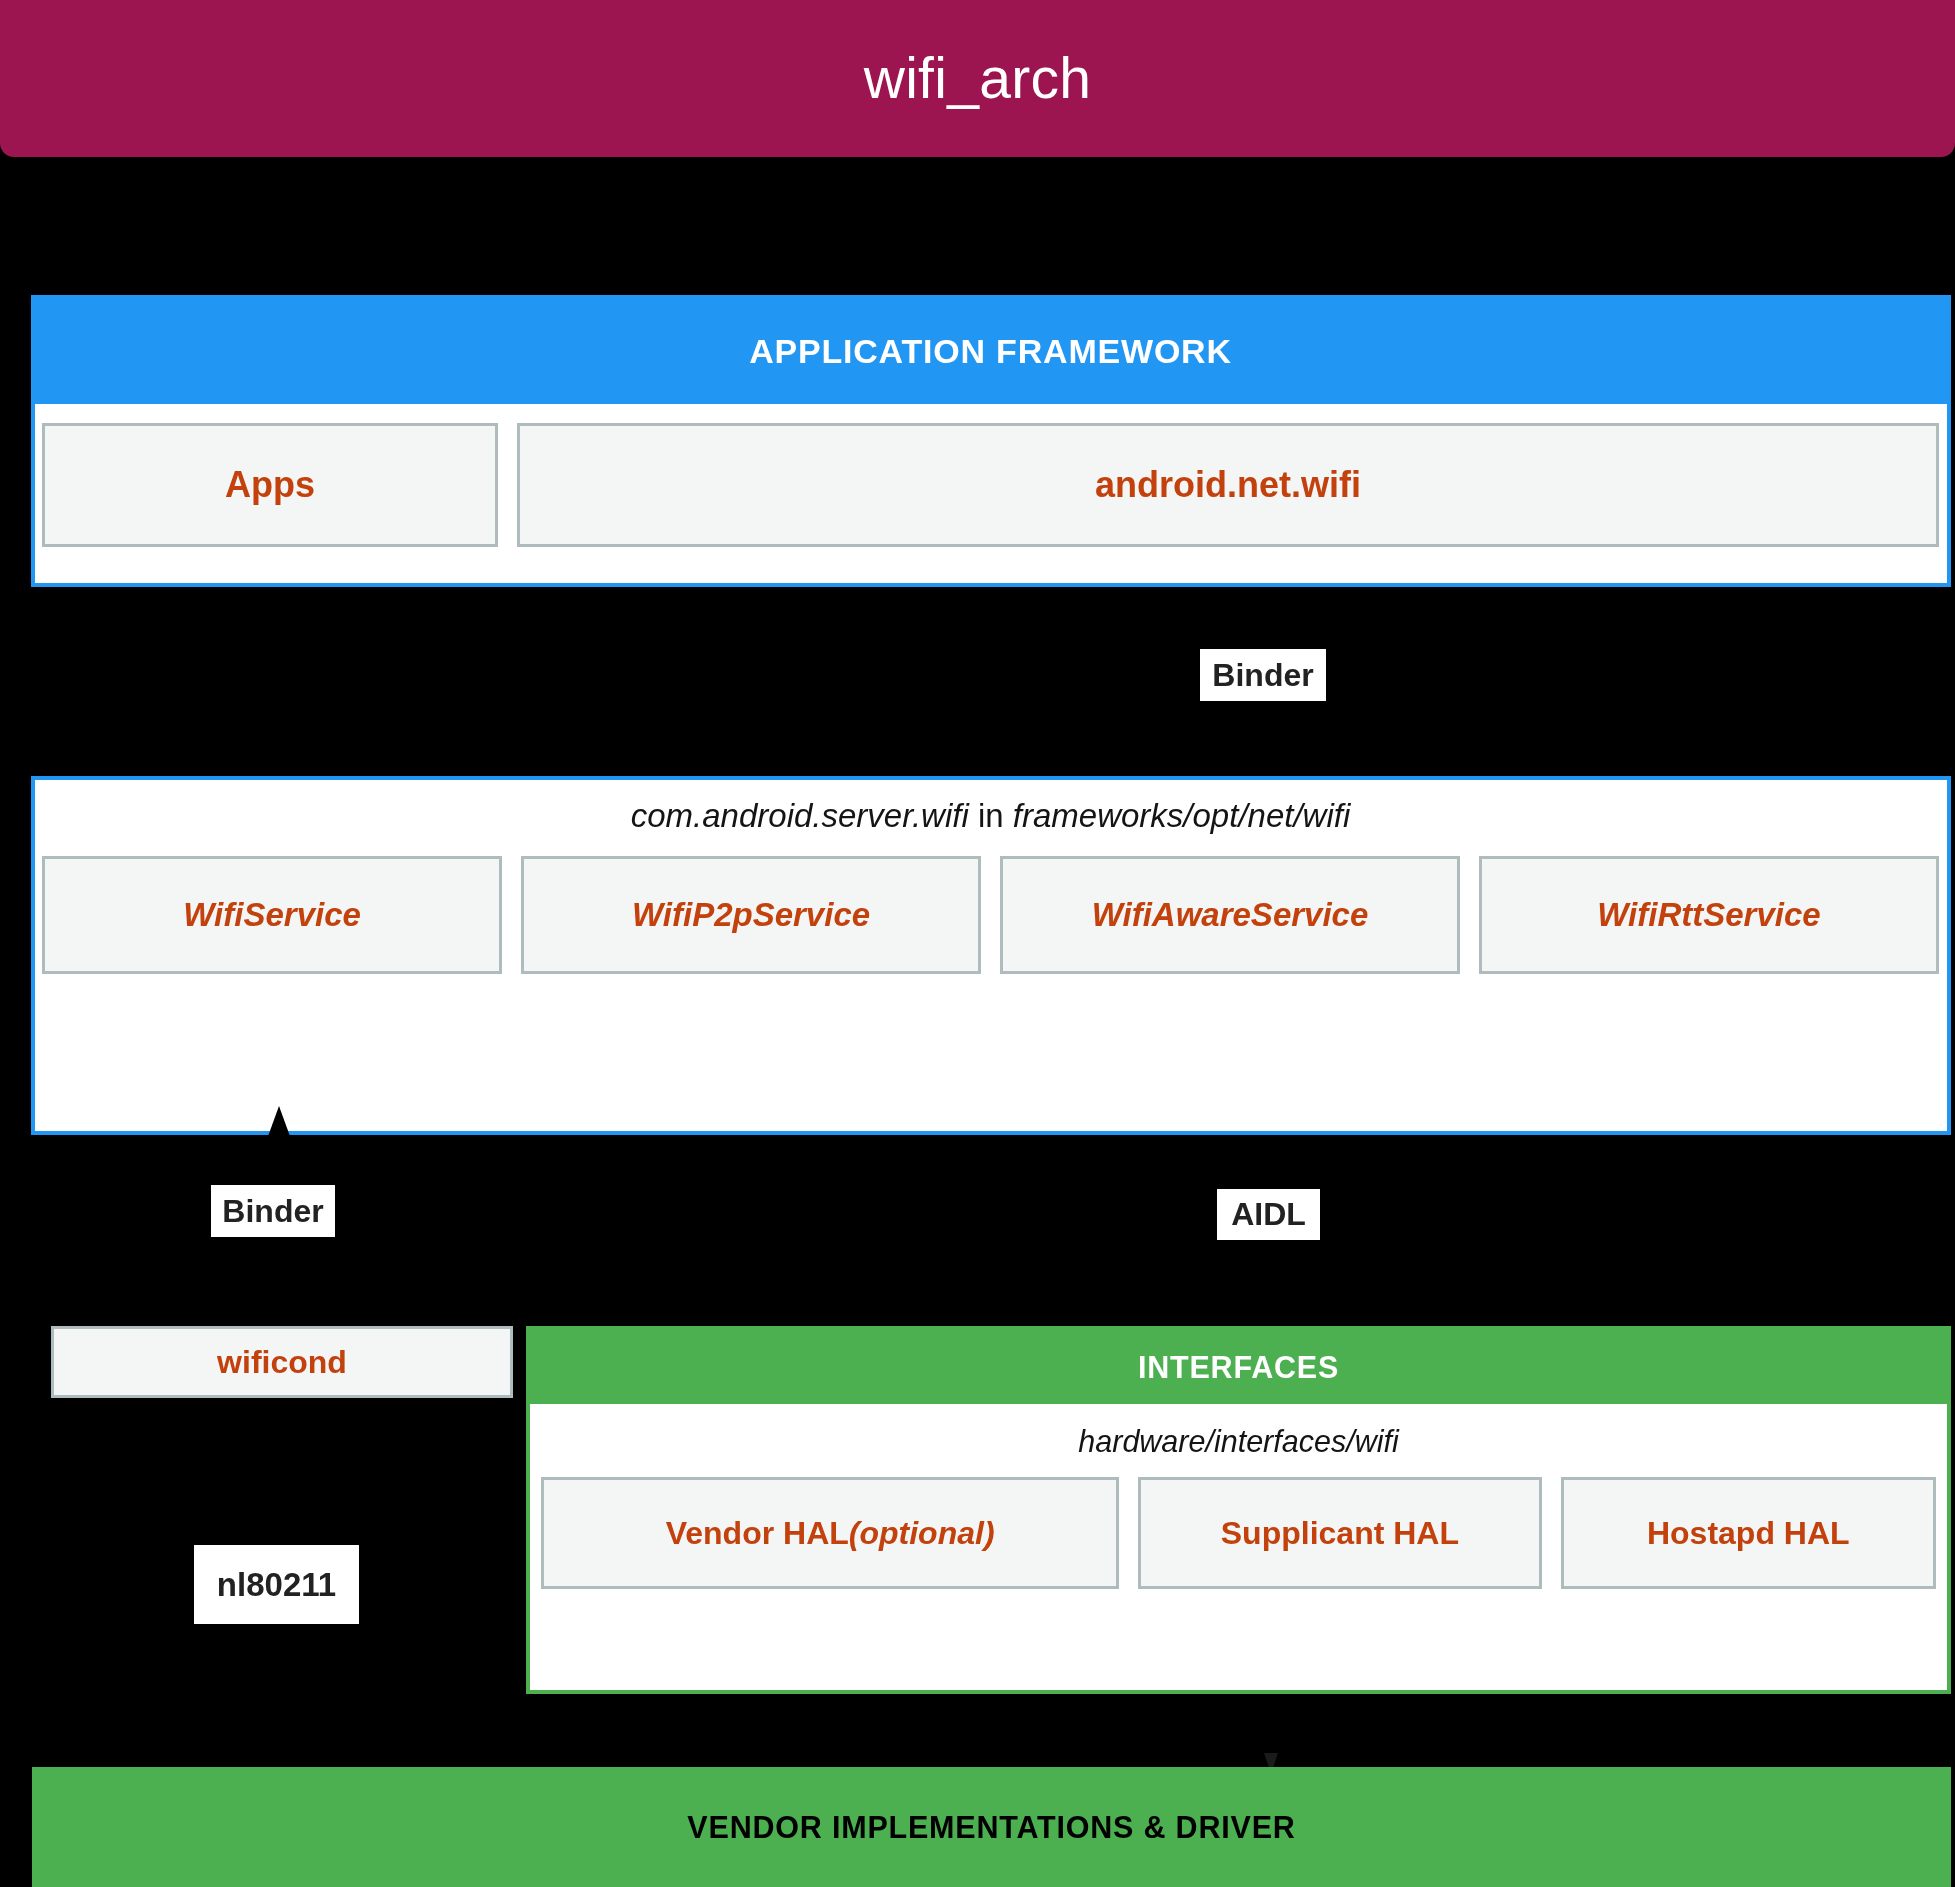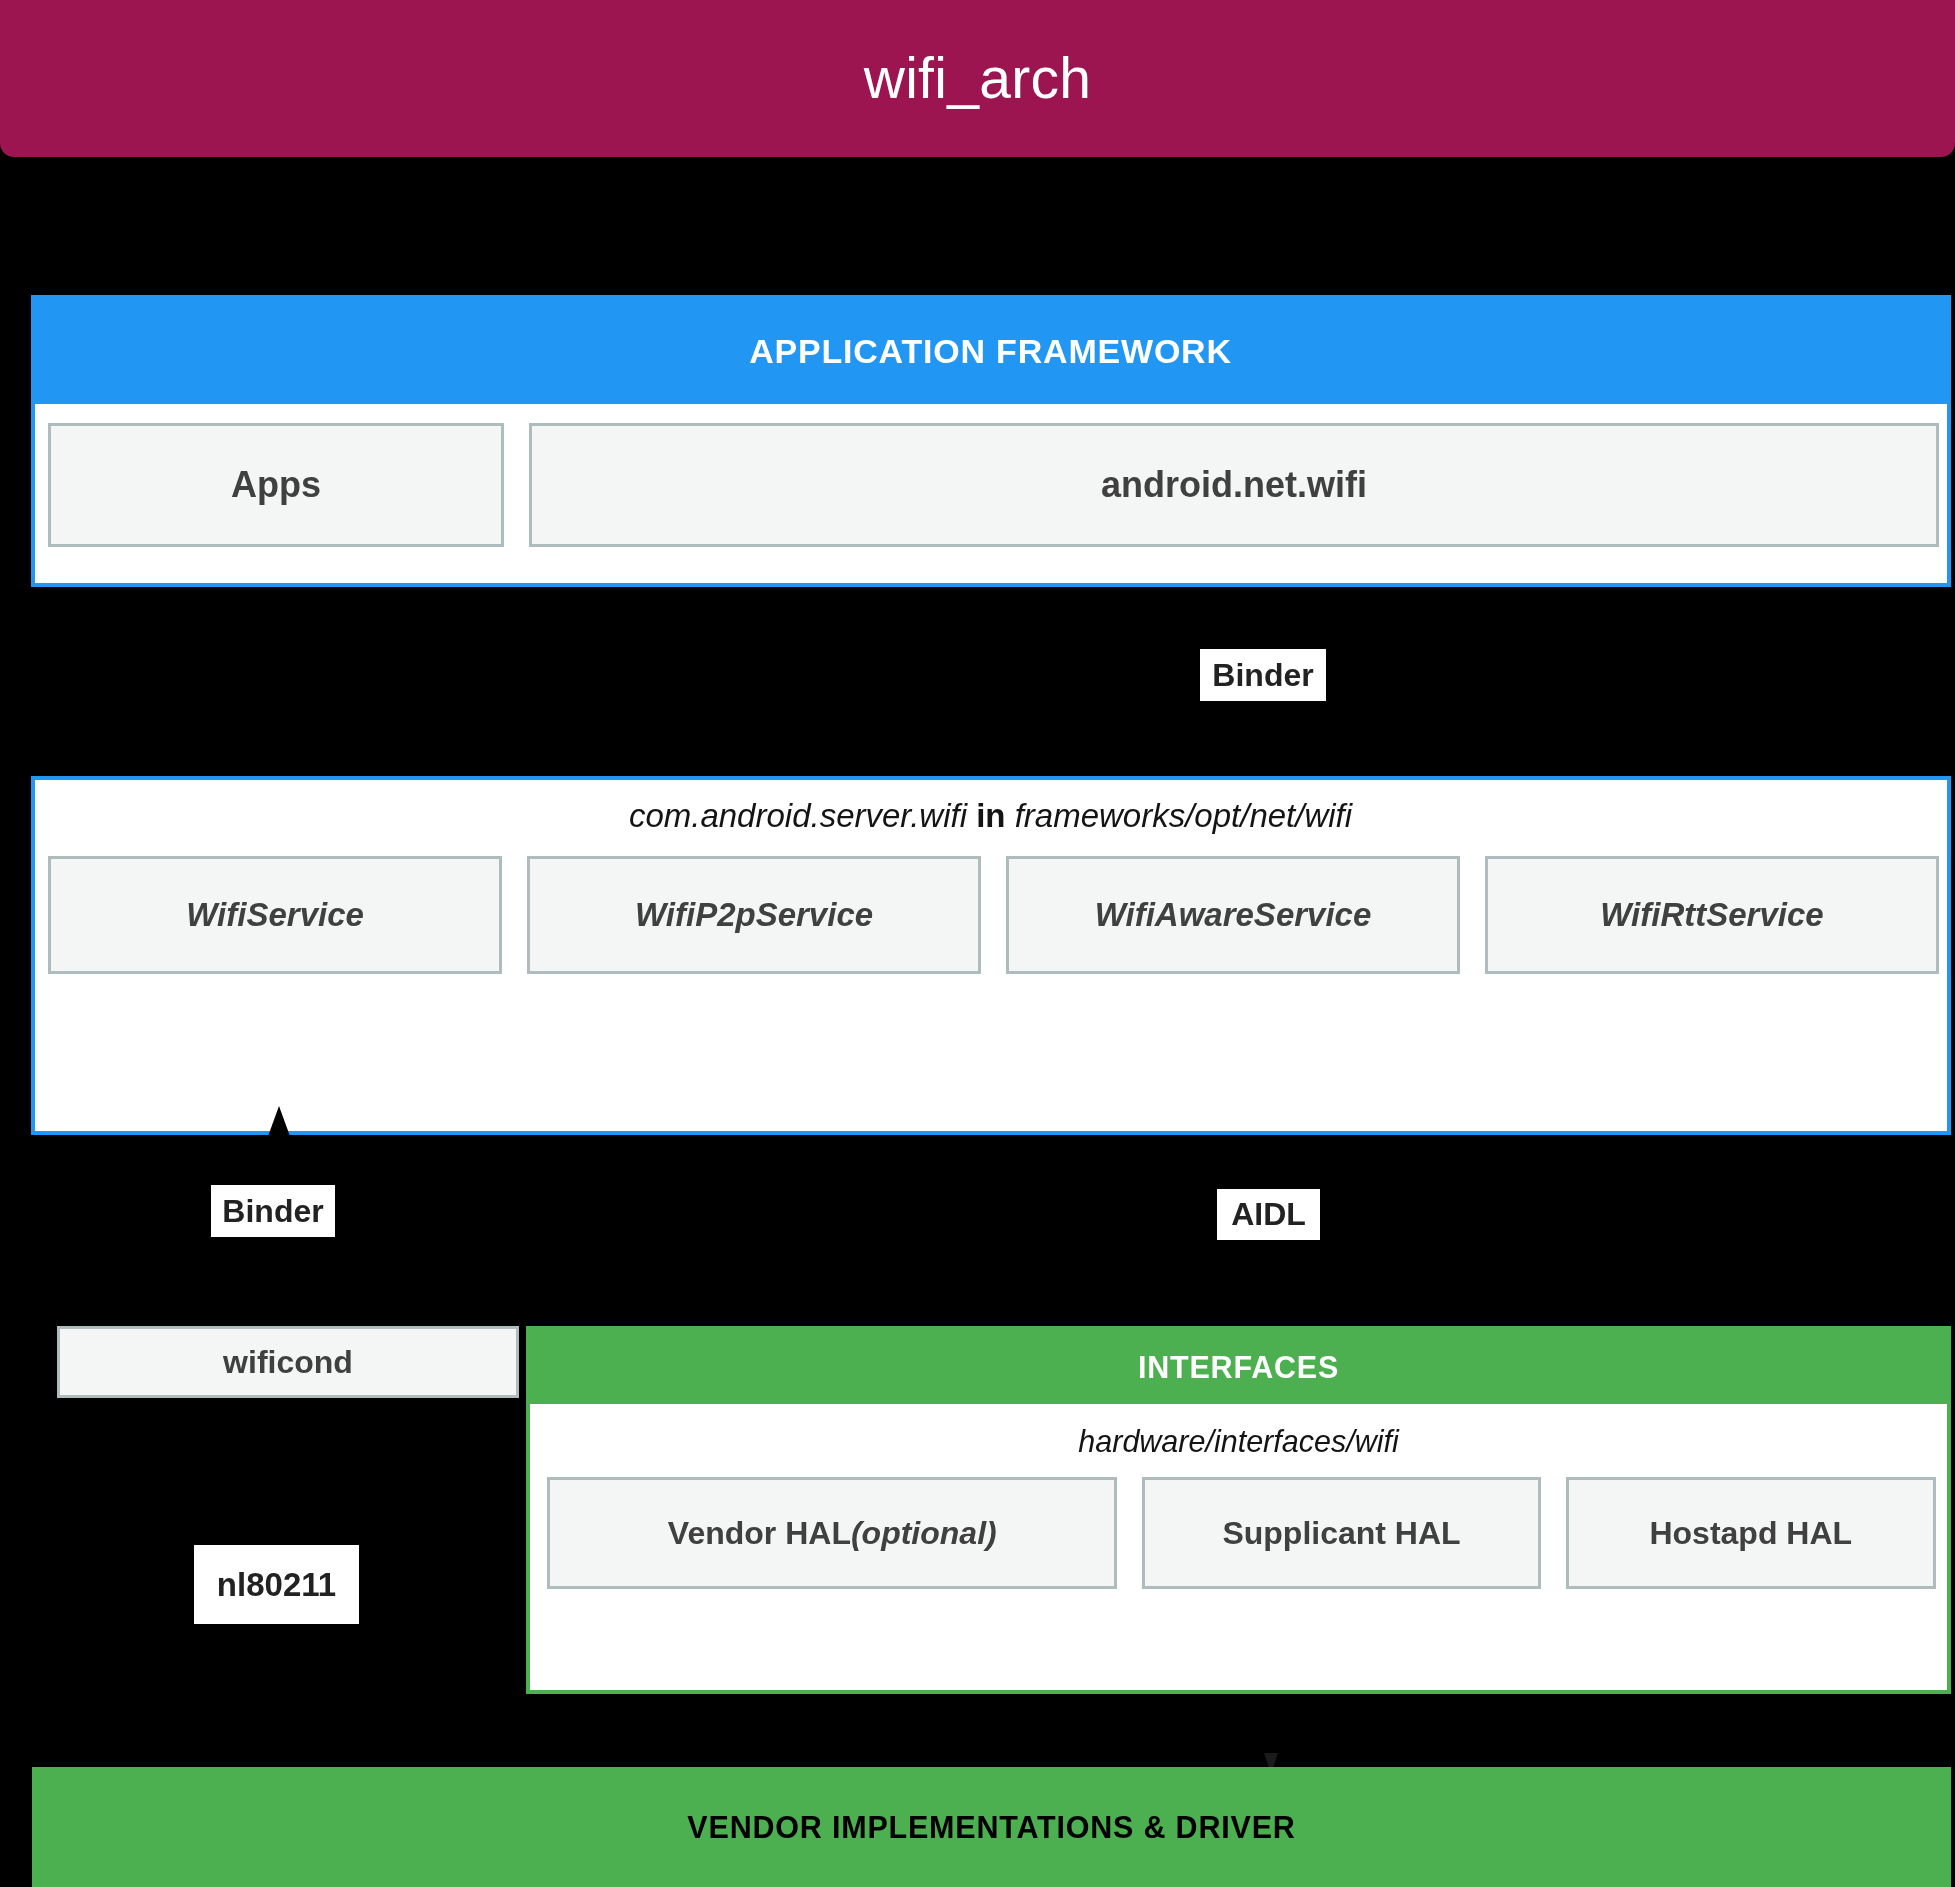--- a/index.html
+++ b/index.html
@@ -71,43 +71,42 @@
 
   .path-note {
     text-align: center;
     color: #141414;
     font-style: italic;
     font-weight: 300;
     white-space: nowrap;
   }
   .path-note b {
     font-style: normal;
-    font-weight: bold;
+    font-weight: normal;
     text-align: center;
   }
 
   .box-row {
     display: flex;
     flex-direction: row;
     align-items: stretch;
   }
 
   
   .comp-box {
     box-sizing: border-box;
     background: #f4f5f5;
     border: 3.2px solid #aebcbe;
     display: flex;
     align-items: center;
     justify-content: center;
-    color: #404040;
+    color: #c2410c;
     font-weight: bold;
     text-align: center;
     white-space: nowrap;
-    margin-left: 6px;
   }
   .comp-box i {
     font-style: italic;
     font-weight: bold;
   }
 
   
   .conn-label {
     position: absolute;
     box-sizing: border-box;

